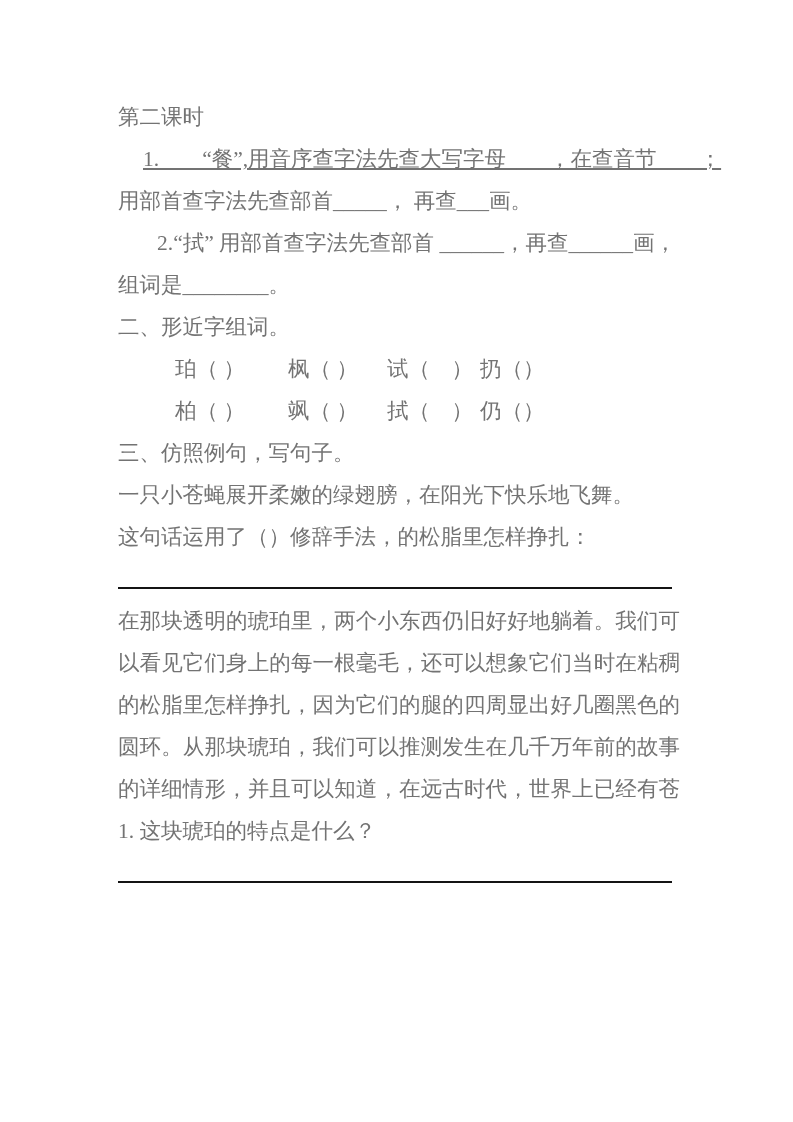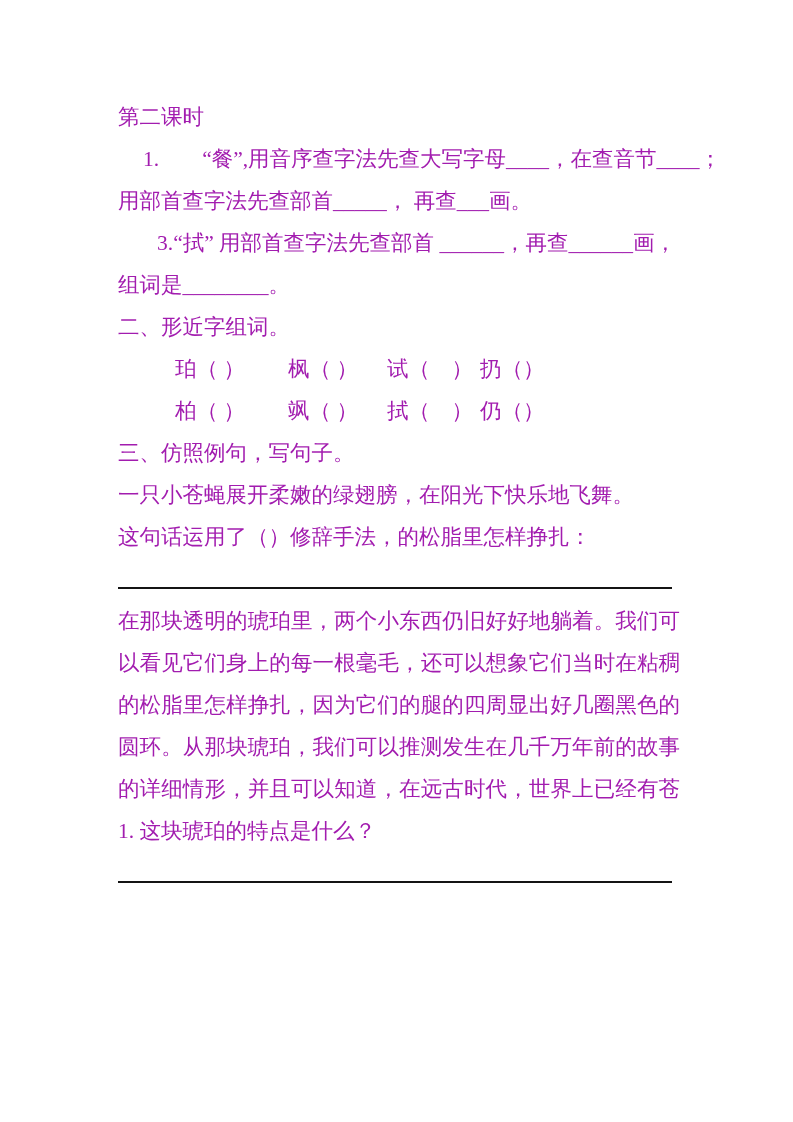--- a/index.html
+++ b/index.html
@@ -10,24 +10,24 @@
     width: 793px;
     height: 1122px;
     background: #ffffff;
     overflow: hidden;
   }
   .content {
     padding: 96px 110px 0 118px;
     font-family: "Liberation Serif", "DejaVu Serif", serif;
     font-size: 21.5px;
     line-height: 42px;
-    color: #a21caf;
+    color: #737373;
   }
   .line { white-space: pre; height: 42px; }
-  .ind1 { padding-left: 25px; }
+  .ind1 { padding-left: 25px; text-decoration: underline; }
   .ind2 { padding-left: 39px; }
   .fill {
     width: 562px;
     white-space: nowrap;
     text-align: justify;
     text-align-last: justify;
   }
   .wrow { display: flex; padding-left: 57px; height: 42px; white-space: pre; }
   .wc0 { width: 113px; }
   .wc1 { width: 99px; }
@@ -44,21 +44,21 @@
 </head>
 <body>
 
 <div class="page">
   <div class="content">
 
     <div class="line">第二课时</div>
 
     <div class="line ind1">1.　　“餐”,用音序查字法先查大写字母____，在查音节____；</div>
     <div class="line">用部首查字法先查部首_____， 再查___画。</div>
-    <div class="line ind2">3.“拭” 用部首查字法先查部首 ______，再查______画，</div>
+    <div class="line ind2">2.“拭” 用部首查字法先查部首 ______，再查______画，</div>
     <div class="line">组词是________。</div>
 
     <div class="line">二、形近字组词。</div>
     <div class="wrow">
       <span class="wc0">珀（ ）</span>
       <span class="wc1">枫（ ）</span>
       <span class="wc2">试（　）</span>
       <span>扔（）</span>
     </div>
     <div class="wrow">

